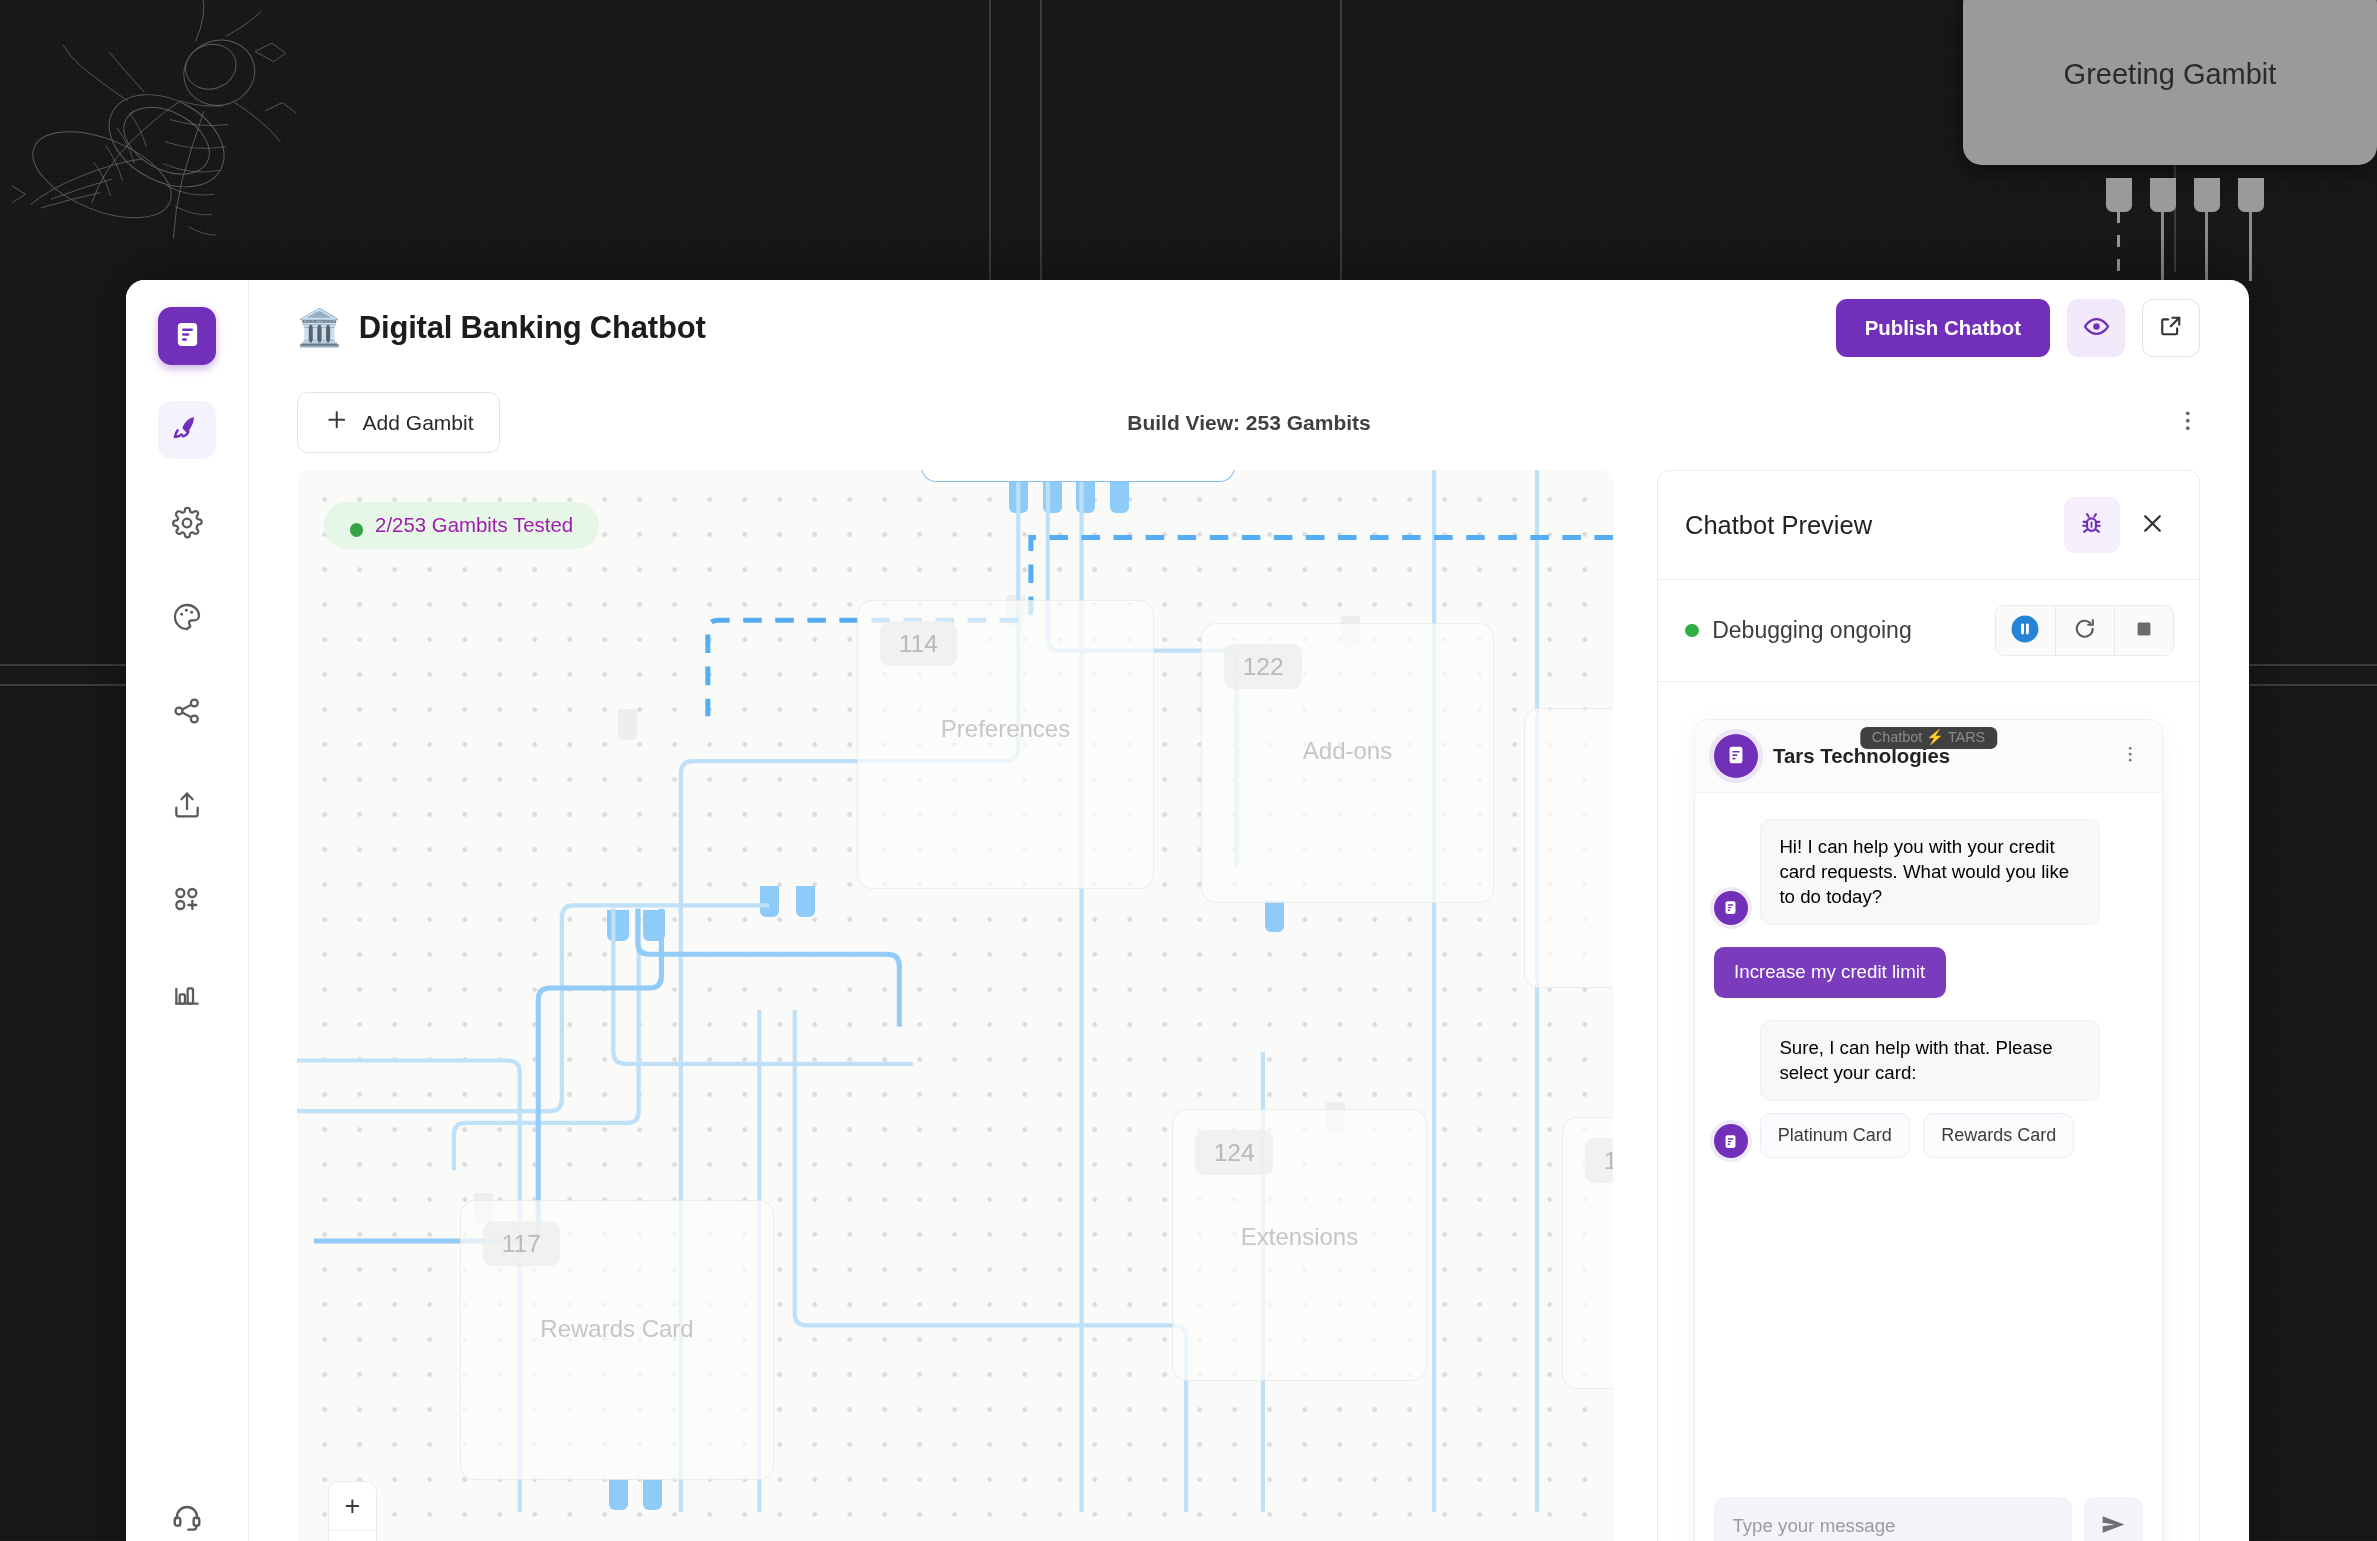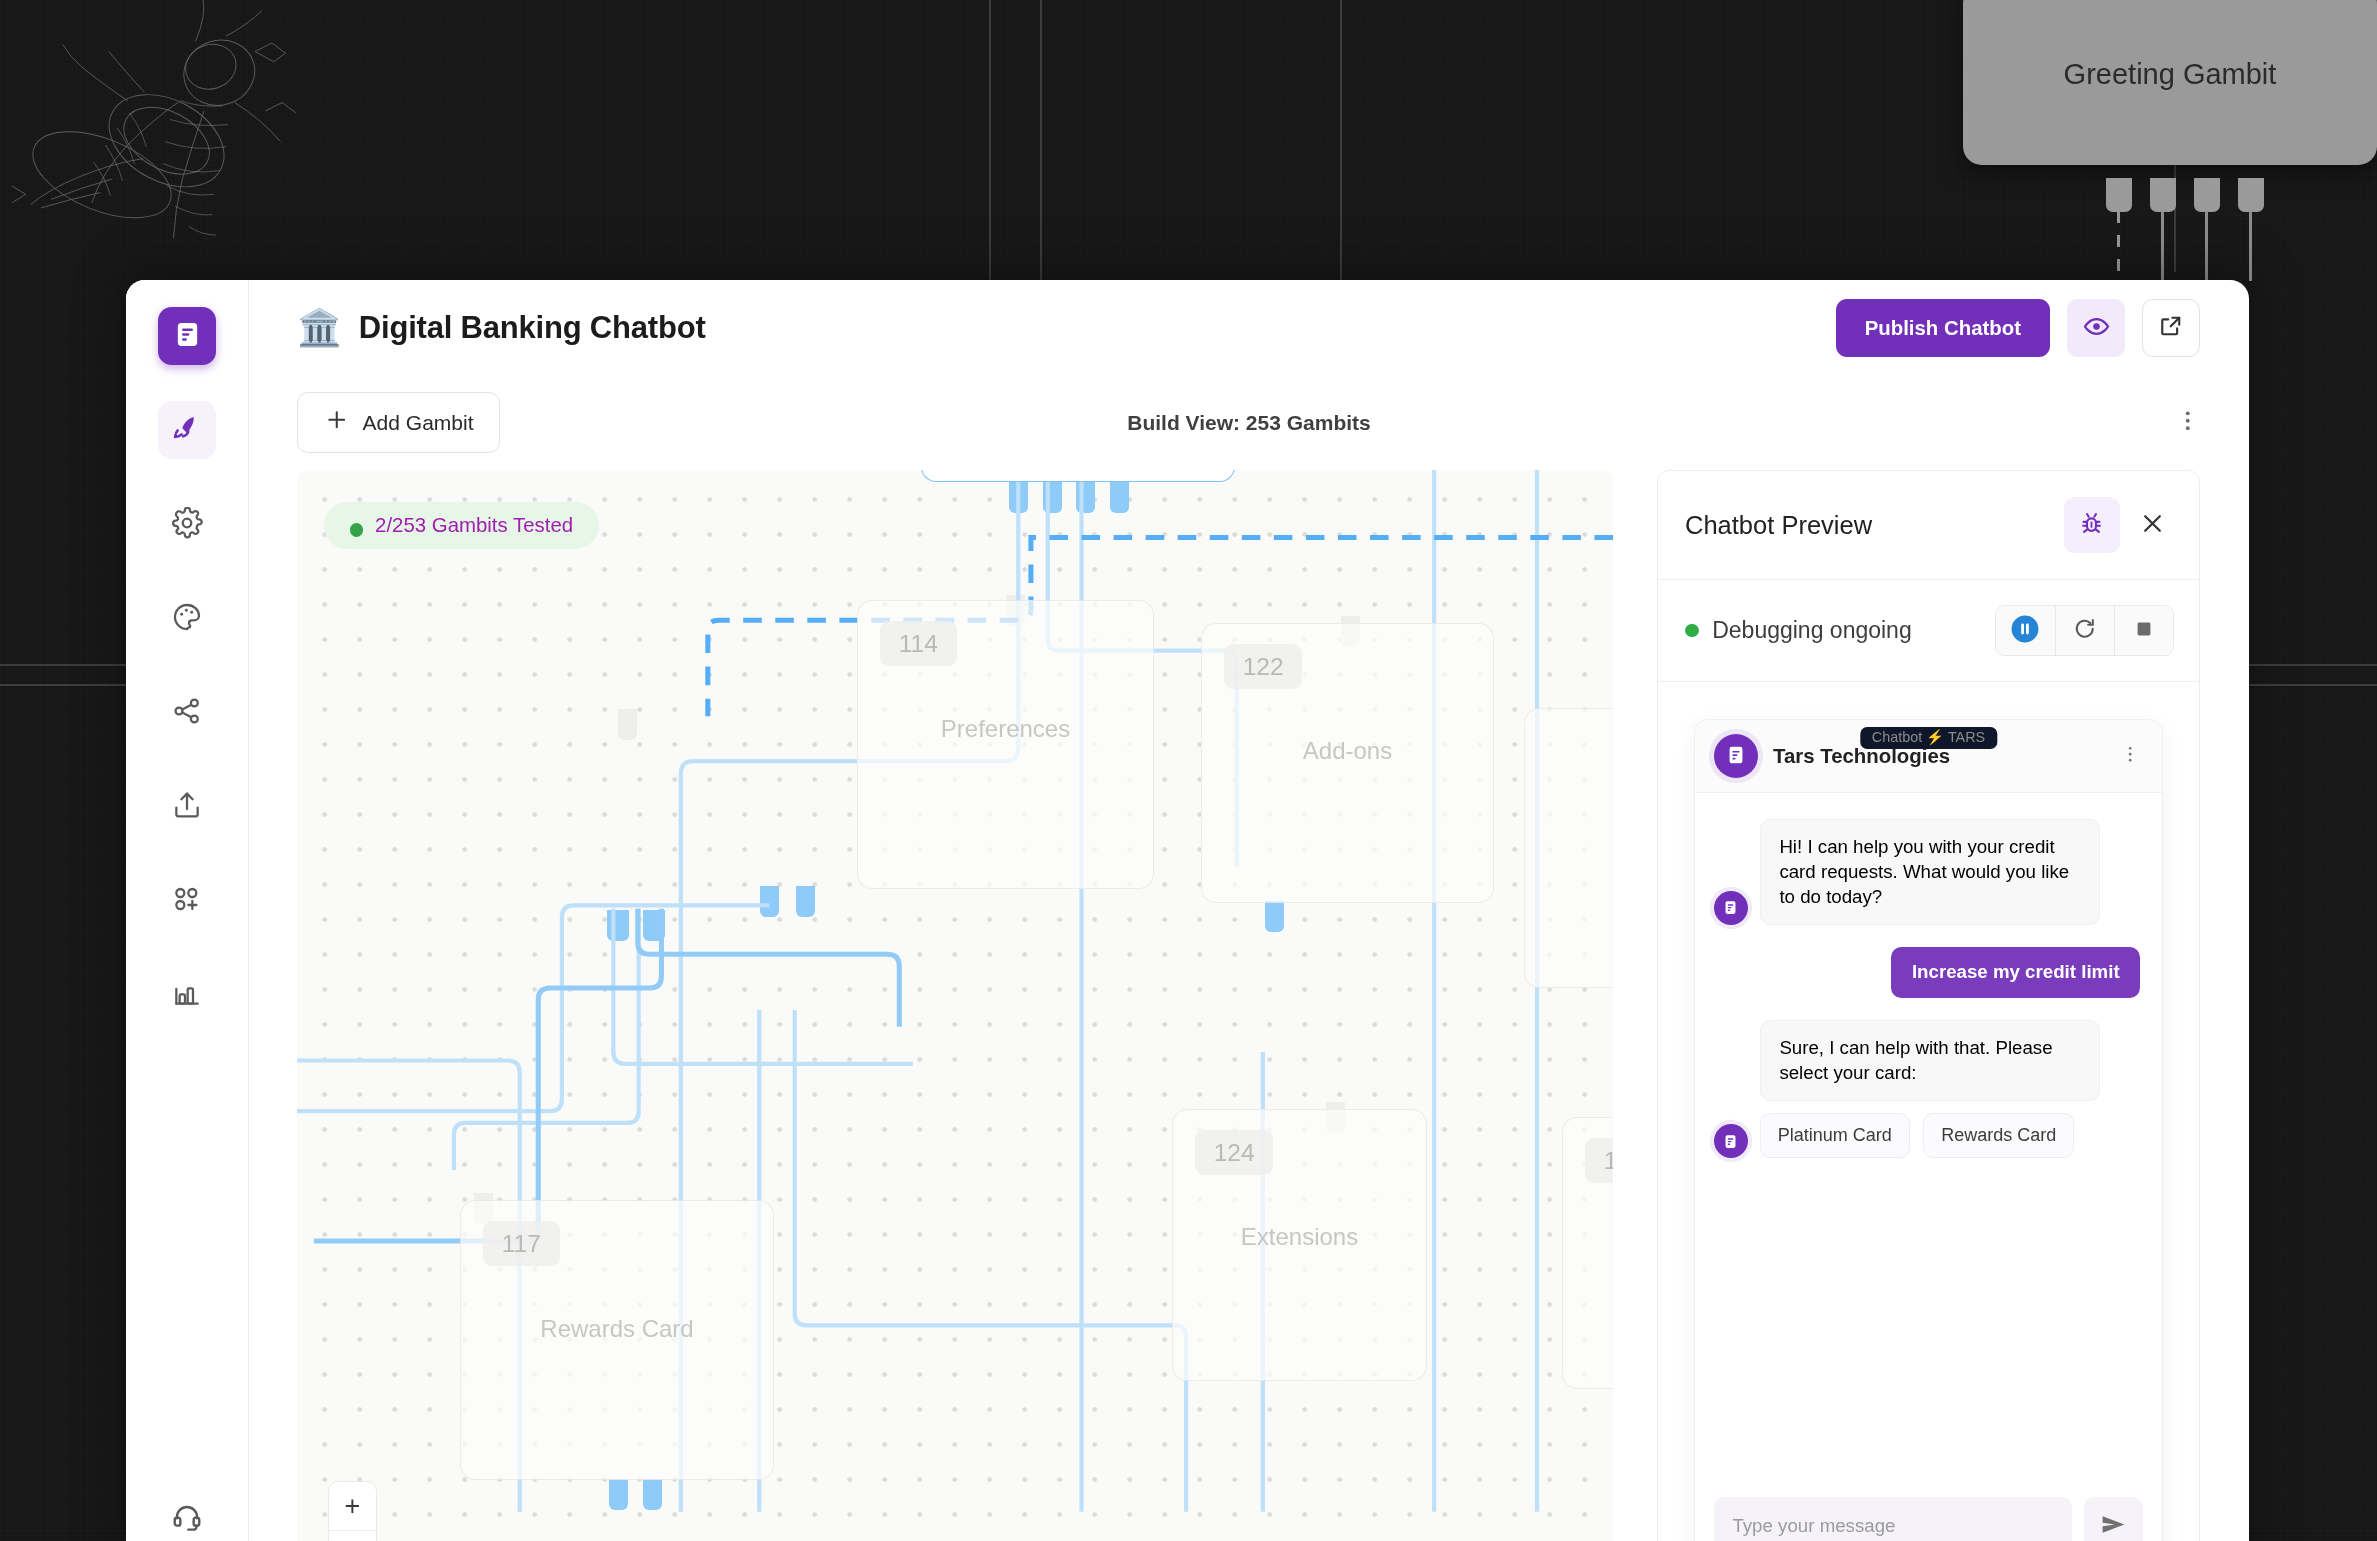--- a/index.html
+++ b/index.html
@@ -238,21 +238,21 @@
     background: #fff;
     border: 0.8px solid #efefef;
     border-radius: 13.6px;
     display: flex; flex-direction: column;
     box-shadow: 0 5.1px 22px rgba(0,0,0,.05);
     position: relative; min-height: 0;
     overflow: hidden;
   }
   #widget-tag {
     position: absolute; left: 50%; transform: translateX(-50%); top: 6.8px;
-    background: #0f172a; padding: 2.5px 12px; border-radius: 6.8px;
+    background: #404040; padding: 2.5px 12px; border-radius: 6.8px;
     font-size: 14.4px; color: #8b8b8b; white-space: nowrap; z-index: 5;
   }
   #widget-tag .bolt { color: #f5b50a; }
   #widget-head {
     height: 73px; flex: 0 0 73px;
     display: flex; align-items: center; gap: 15.3px;
     padding: 0 22px 0 18.7px;
     background: #fbfbfb;
     border-bottom: 0.8px solid #f0f0f0;
   }
@@ -260,21 +260,21 @@
     width: 44px; height: 44px; border-radius: 50%;
     background: #7230ba; display: flex; align-items: center; justify-content: center;
     flex: 0 0 44px; box-shadow: 0 0 0 5.1px rgba(114,48,186,.10);
   }
   .brand-av.sm { width: 34px; height: 34px; flex: 0 0 34px; box-shadow: 0 0 0 4.2px rgba(114,48,186,.10); }
   #widget-brand-name { font-size: 20.4px; color: #222; font-weight: bold; }
   #widget-kebab { margin-left: auto; color: #777; display:flex; }
 
   #chat-scroll { flex: 1 1 auto; padding: 25.5px 22px 8.5px 18.7px; min-height: 0; }
   .msg-row { display: flex; align-items: flex-end; gap: 12px; margin-bottom: 22px; }
-  .msg-row.out { justify-content: flex-end; font-weight: bold; }
+  .msg-row.out { justify-content: flex-start; }
   .bubble-in {
     background: #f8f8f8; border: 0.8px solid #f0f0f0;
     border-radius: 10.2px; padding: 14.4px 18.7px;
     font-size: 18.7px; color: #000000; line-height: 1.35;
     max-width: 340px;
   }
   .bubble-out {
     background: #7a3cbd; color: #fff;
     border-radius: 10.2px; padding: 14.4px 20.4px;
     font-size: 18.7px; max-width: 340px;

